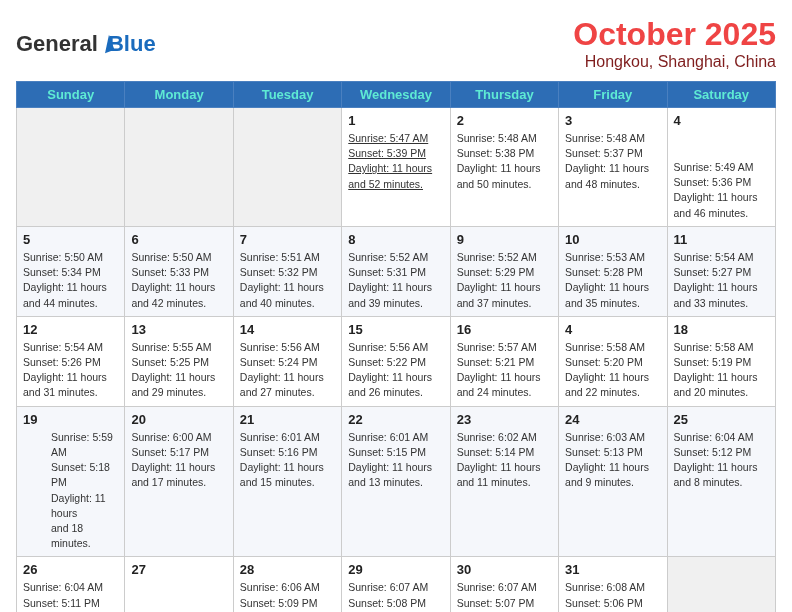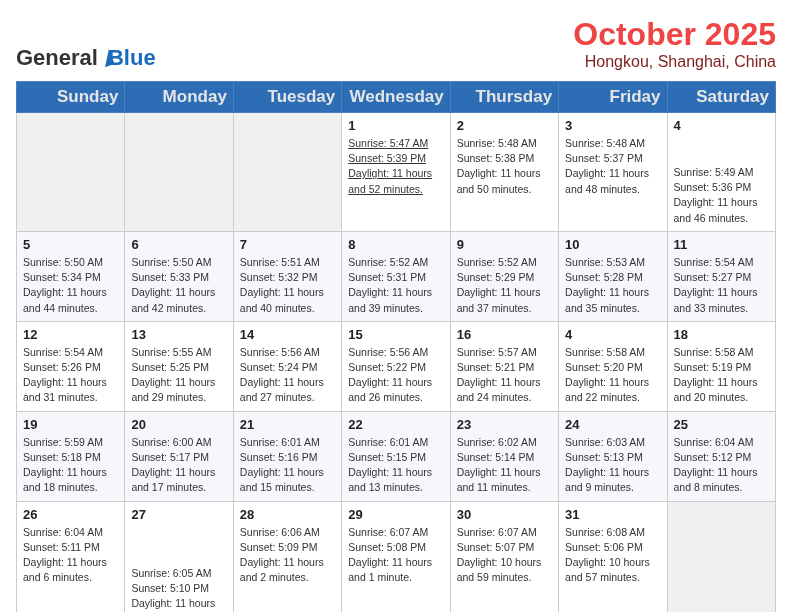--- a/index.html
+++ b/index.html
@@ -6,21 +6,21 @@
     body {
       font-family: Arial, sans-serif;
       background: #fff;
       width: 792px;
       min-height: 612px;
       padding: 16px;
     }
     .header {
       display: flex;
       justify-content: space-between;
-      align-items: flex-end;
+      align-items: center;
       margin-bottom: 10px;
     }
     .logo {
       display: flex;
       flex-direction: column;
       align-items: flex-start;
     }
     .logo-text {
       display: flex;
       align-items: center;
@@ -51,24 +51,24 @@
       font-size: 16px;
       color: #7f1d1d;
     }
     .calendar {
       width: 100%;
       border-collapse: collapse;
       border: 1px solid #ccc;
     }
     .calendar th {
       background: #2d6db5;
-      color: #e5e5e5;
-      text-align: right;
+      color: #5eead4;
+      text-align: center;
       padding: 5px 6px;
-      font-size: 17px;
+      font-size: 13px;
       border: 1px solid #4a80c0;
     }
     .calendar td {
       vertical-align: top;
       padding: 5px 6px;
       border: 1px solid #ccc;
       width: 108px;
       min-height: 80px;
       font-size: 11px;
       color: #333;
@@ -254,21 +254,21 @@
           <span class="day-number">18</span>
           <div class="day-info" style="white-space: pre-line;">Sunrise: 5:58 AM
 Sunset: 5:19 PM
 Daylight: 11 hours
 and 20 minutes.</div>
         </td>
       </tr>
       <tr>
         <td>
           <span class="day-number">19</span>
-          <div class="day-info" style="white-space: pre-line;">Sunrise: 5:59 AM
+          <div class="day-info" style="white-space: pre-line; margin-left: 28px;">Sunrise: 5:59 AM
 Sunset: 5:18 PM
 Daylight: 11 hours
 and 18 minutes.</div>
         </td>
         <td>
           <span class="day-number">20</span>
           <div class="day-info" style="white-space: pre-line;">Sunrise: 6:00 AM
 Sunset: 5:17 PM
 Daylight: 11 hours
 and 17 minutes.</div>

